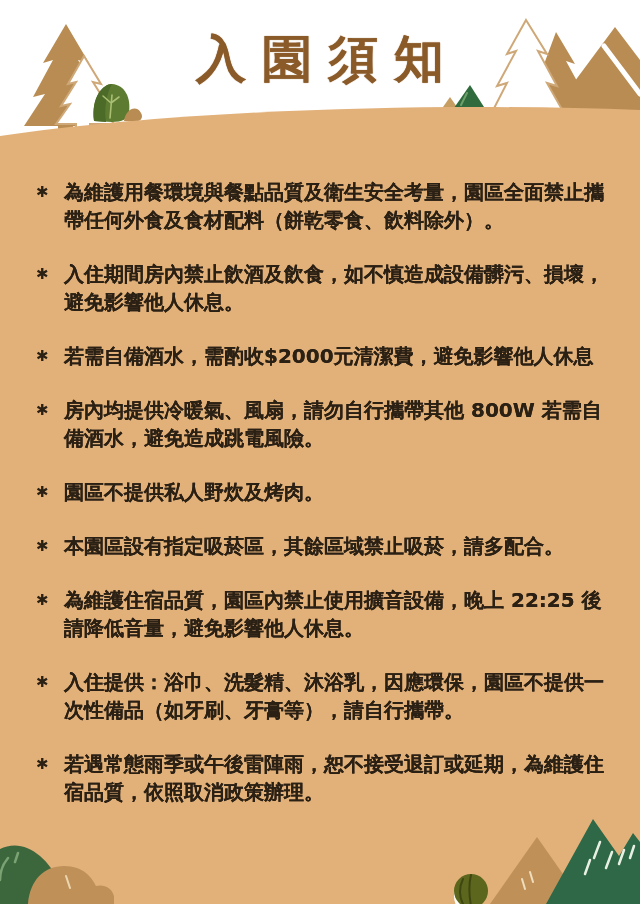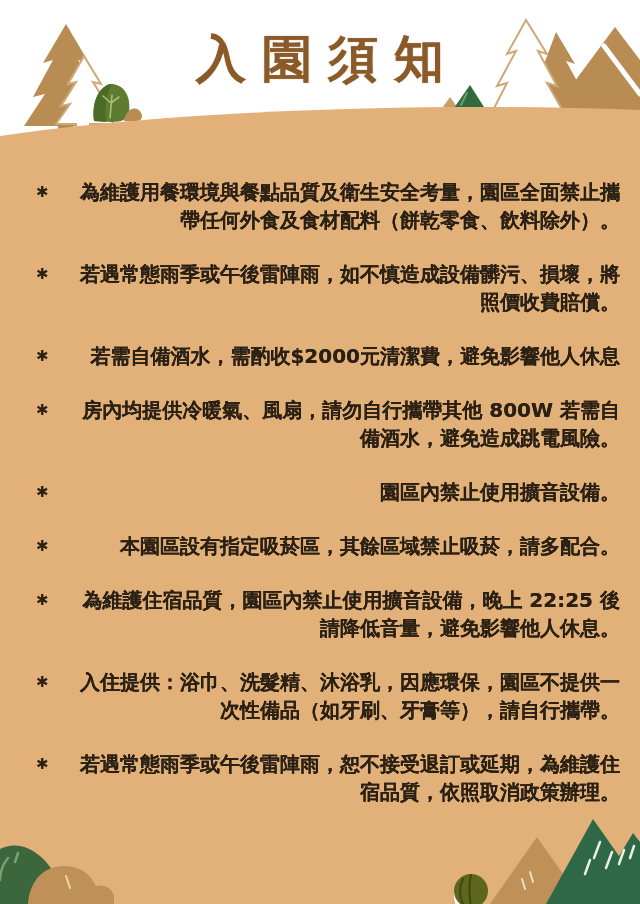--- a/index.html
+++ b/index.html
@@ -29,21 +29,20 @@
     font-size:15px;line-height:28px;
     color:#2b2014;
   }
   .notice-text{
     width:556px;
     font-size:20px;font-weight:700;line-height:28px;
     letter-spacing:0px;
     color:#2b2014;
     text-shadow:0 0 0.5px #2b2014;
     word-break:break-all;
-    text-align:right;
   }
 </style>
 </head>
 <body>
 
 <svg class="bg-svg" width="640" height="904" viewBox="0 0 640 904">
 
   <path d="M66,24 L89,63 L78,60 L99,97 L86,94 L108,126 L73,126 L73,142 L58,142 L58,126 L24,126 L45,94 L33,97 L53,60 L43,63 Z" fill="#b88c52"></path>
 
   <path d="M84,56 L101,84 L93,82 L108,106 L99,104 L114,124 L90,124 L90,134 L76,134 L76,124 L56,124 L70,104 L61,106 L76,82 L68,84 Z" fill="#ffffff" stroke="#cfa878" stroke-width="2"></path>
@@ -103,33 +102,33 @@
 
 <div class="title">入園須知</div>
 
 <div class="notice-list">
   <div class="notice-item">
     <span class="bullet">✱</span>
     <span class="notice-text">為維護用餐環境與餐點品質及衛生安全考量，園區全面禁止攜帶任何外食及食材配料（餅乾零食、飲料除外）。</span>
   </div>
   <div class="notice-item">
     <span class="bullet">✱</span>
-    <span class="notice-text">若遇常態雨季或午後雷陣雨，如不慎造成設備髒污、損壞，將照價收費賠償。</span>
+    <span class="notice-text">入住期間房內禁止飲酒及飲食，如不慎造成設備髒污、損壞，避免影響他人休息。</span>
   </div>
   <div class="notice-item">
     <span class="bullet">✱</span>
     <span class="notice-text">若需自備酒水，需酌收$2000元清潔費，避免影響他人休息</span>
   </div>
   <div class="notice-item">
     <span class="bullet">✱</span>
     <span class="notice-text">房內均提供冷暖氣、風扇，請勿自行攜帶其他 800W 若需自備酒水，避免造成跳電風險。</span>
   </div>
   <div class="notice-item">
     <span class="bullet">✱</span>
-    <span class="notice-text">園區內禁止使用擴音設備。</span>
+    <span class="notice-text">園區不提供私人野炊及烤肉。</span>
   </div>
   <div class="notice-item">
     <span class="bullet">✱</span>
     <span class="notice-text">本園區設有指定吸菸區，其餘區域禁止吸菸，請多配合。</span>
   </div>
   <div class="notice-item">
     <span class="bullet">✱</span>
     <span class="notice-text">為維護住宿品質，園區內禁止使用擴音設備，晚上 22:25 後請降低音量，避免影響他人休息。</span>
   </div>
   <div class="notice-item">

